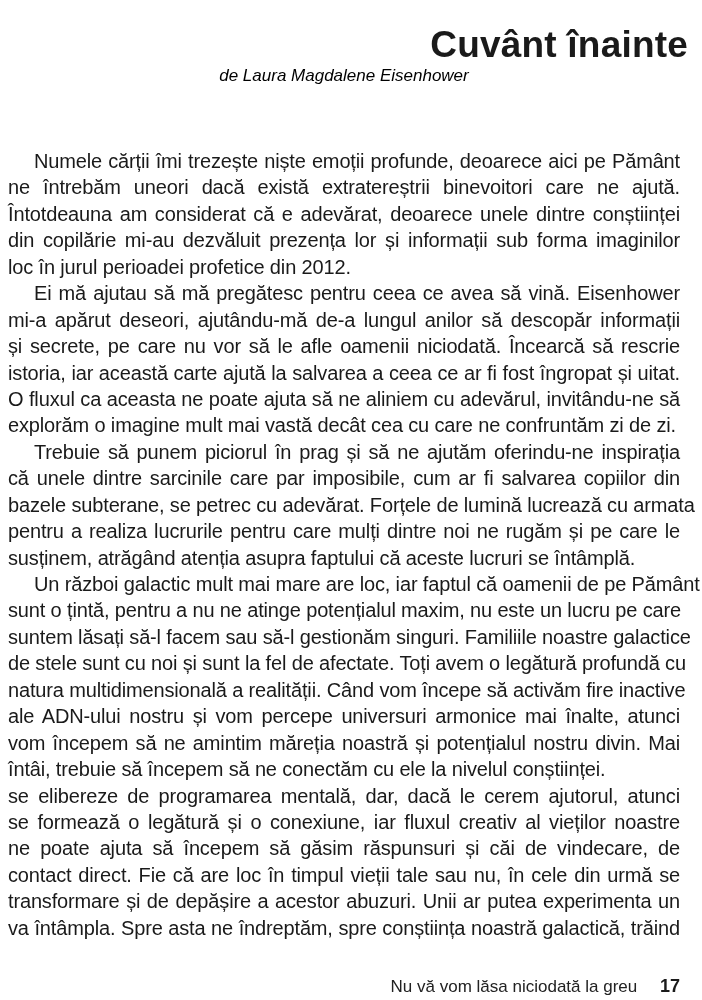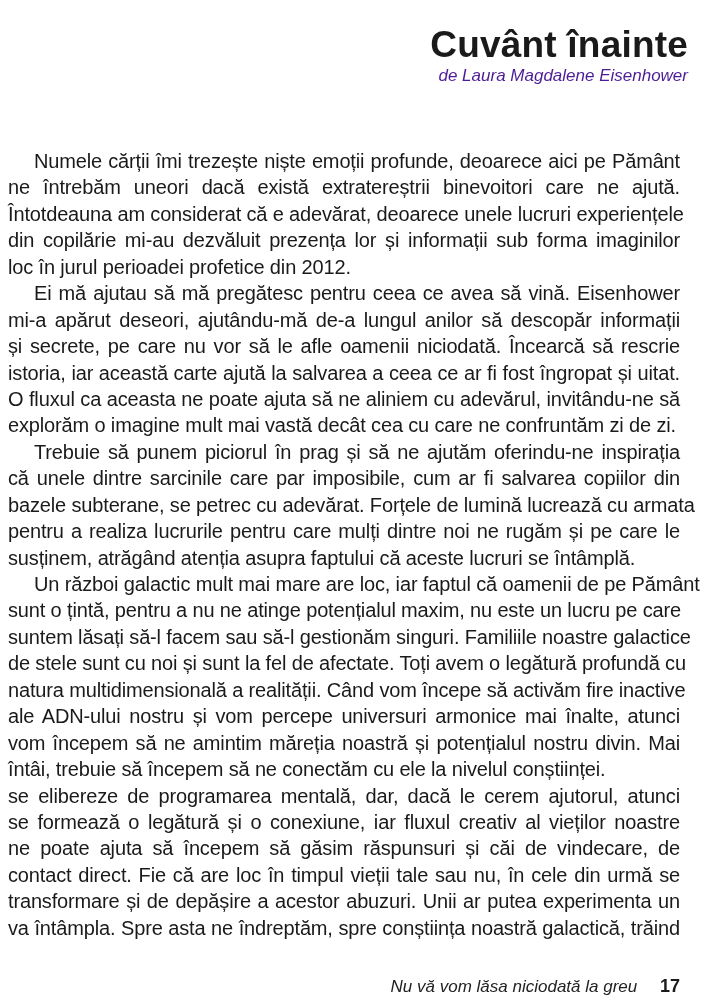--- a/index.html
+++ b/index.html
@@ -25,26 +25,26 @@
       font-weight: bold;
       letter-spacing: 0.2px;
       line-height: 50px;
       margin: 0;
     }
     .subtitle {
       position: absolute;
       left: 0;
       top: 64px;
       width: 688px;
-      text-align: right;
+      text-align: center;
       font-size: 17px;
       font-style: italic;
       line-height: 24px;
       margin: 0;
-      color: #4c1d95;
+      color: #000000;
     }
     .body-text {
       position: absolute;
       left: 8px;
       top: 148px;
       width: 672px;
     }
     .line {
       display: block;
       height: 26.45px;
@@ -63,41 +63,40 @@
     }
     .footer {
       position: absolute;
       right: 22px;
       top: 974px;
       font-size: 17px;
       line-height: 24px;
       white-space: nowrap;
     }
     .footer-title {
-      font-style: italic;
       color: #222;
     }
     .page-number {
       font-weight: bold;
       margin-left: 18px;
       font-size: 18px;
     }
   </style>
 </head>
 <body>
 
 <h1 class="title">Cuvânt înainte</h1>
 <p class="subtitle">de Laura Magdalene Eisenhower</p>
 
 <div class="body-text">
 
   <div>
     <span class="line indent">Numele cărții îmi trezește niște emoții profunde, deoarece aici pe Pământ</span>
     <span class="line">ne întrebăm uneori dacă există extratereștrii binevoitori care ne ajută.</span>
-    <span class="line">Întotdeauna am considerat că e adevărat, deoarece unele lucruri experiențele</span>
+    <span class="line">Întotdeauna am considerat că e adevărat, deoarece unele dintre conștiinței</span>
     <span class="line">din copilărie mi-au dezvăluit prezența lor și informații sub forma imaginilor</span>
     <span class="line last">loc în jurul perioadei profetice din 2012.</span>
   </div>
 
   <div>
     <span class="line indent">Ei mă ajutau să mă pregătesc pentru ceea ce avea să vină. Eisenhower</span>
     <span class="line">mi-a apărut deseori, ajutându-mă de-a lungul anilor să descopăr informații</span>
     <span class="line">și secrete, pe care nu vor să le afle oamenii niciodată. Încearcă să rescrie</span>
     <span class="line">istoria, iar această carte ajută la salvarea a ceea ce ar fi fost îngropat și uitat.</span>
     <span class="line">O fluxul ca aceasta ne poate ajuta să ne aliniem cu adevărul, invitându-ne să</span>

